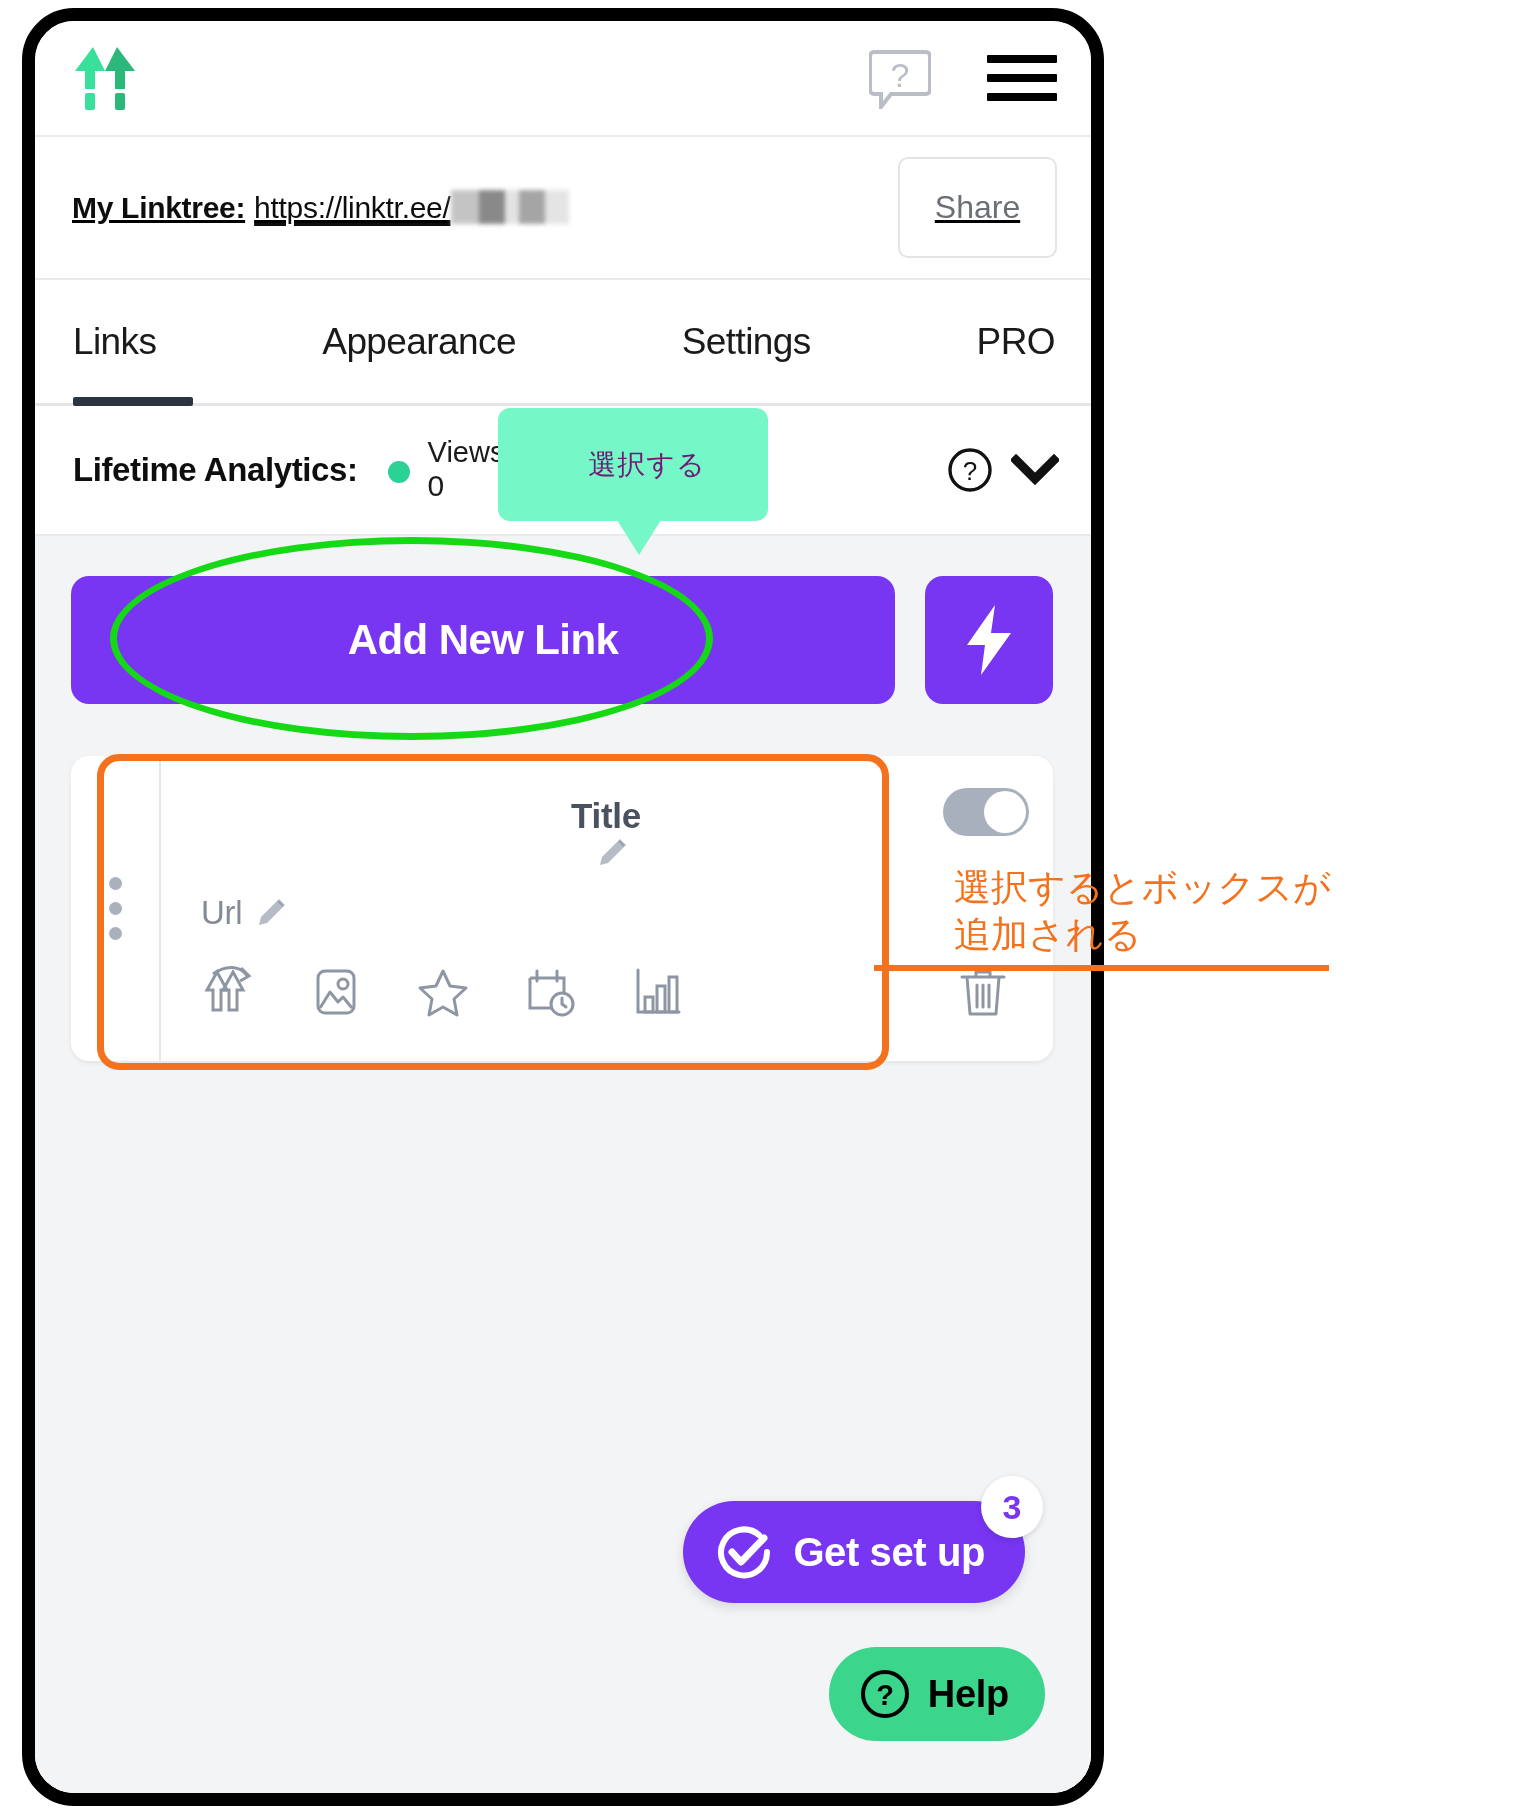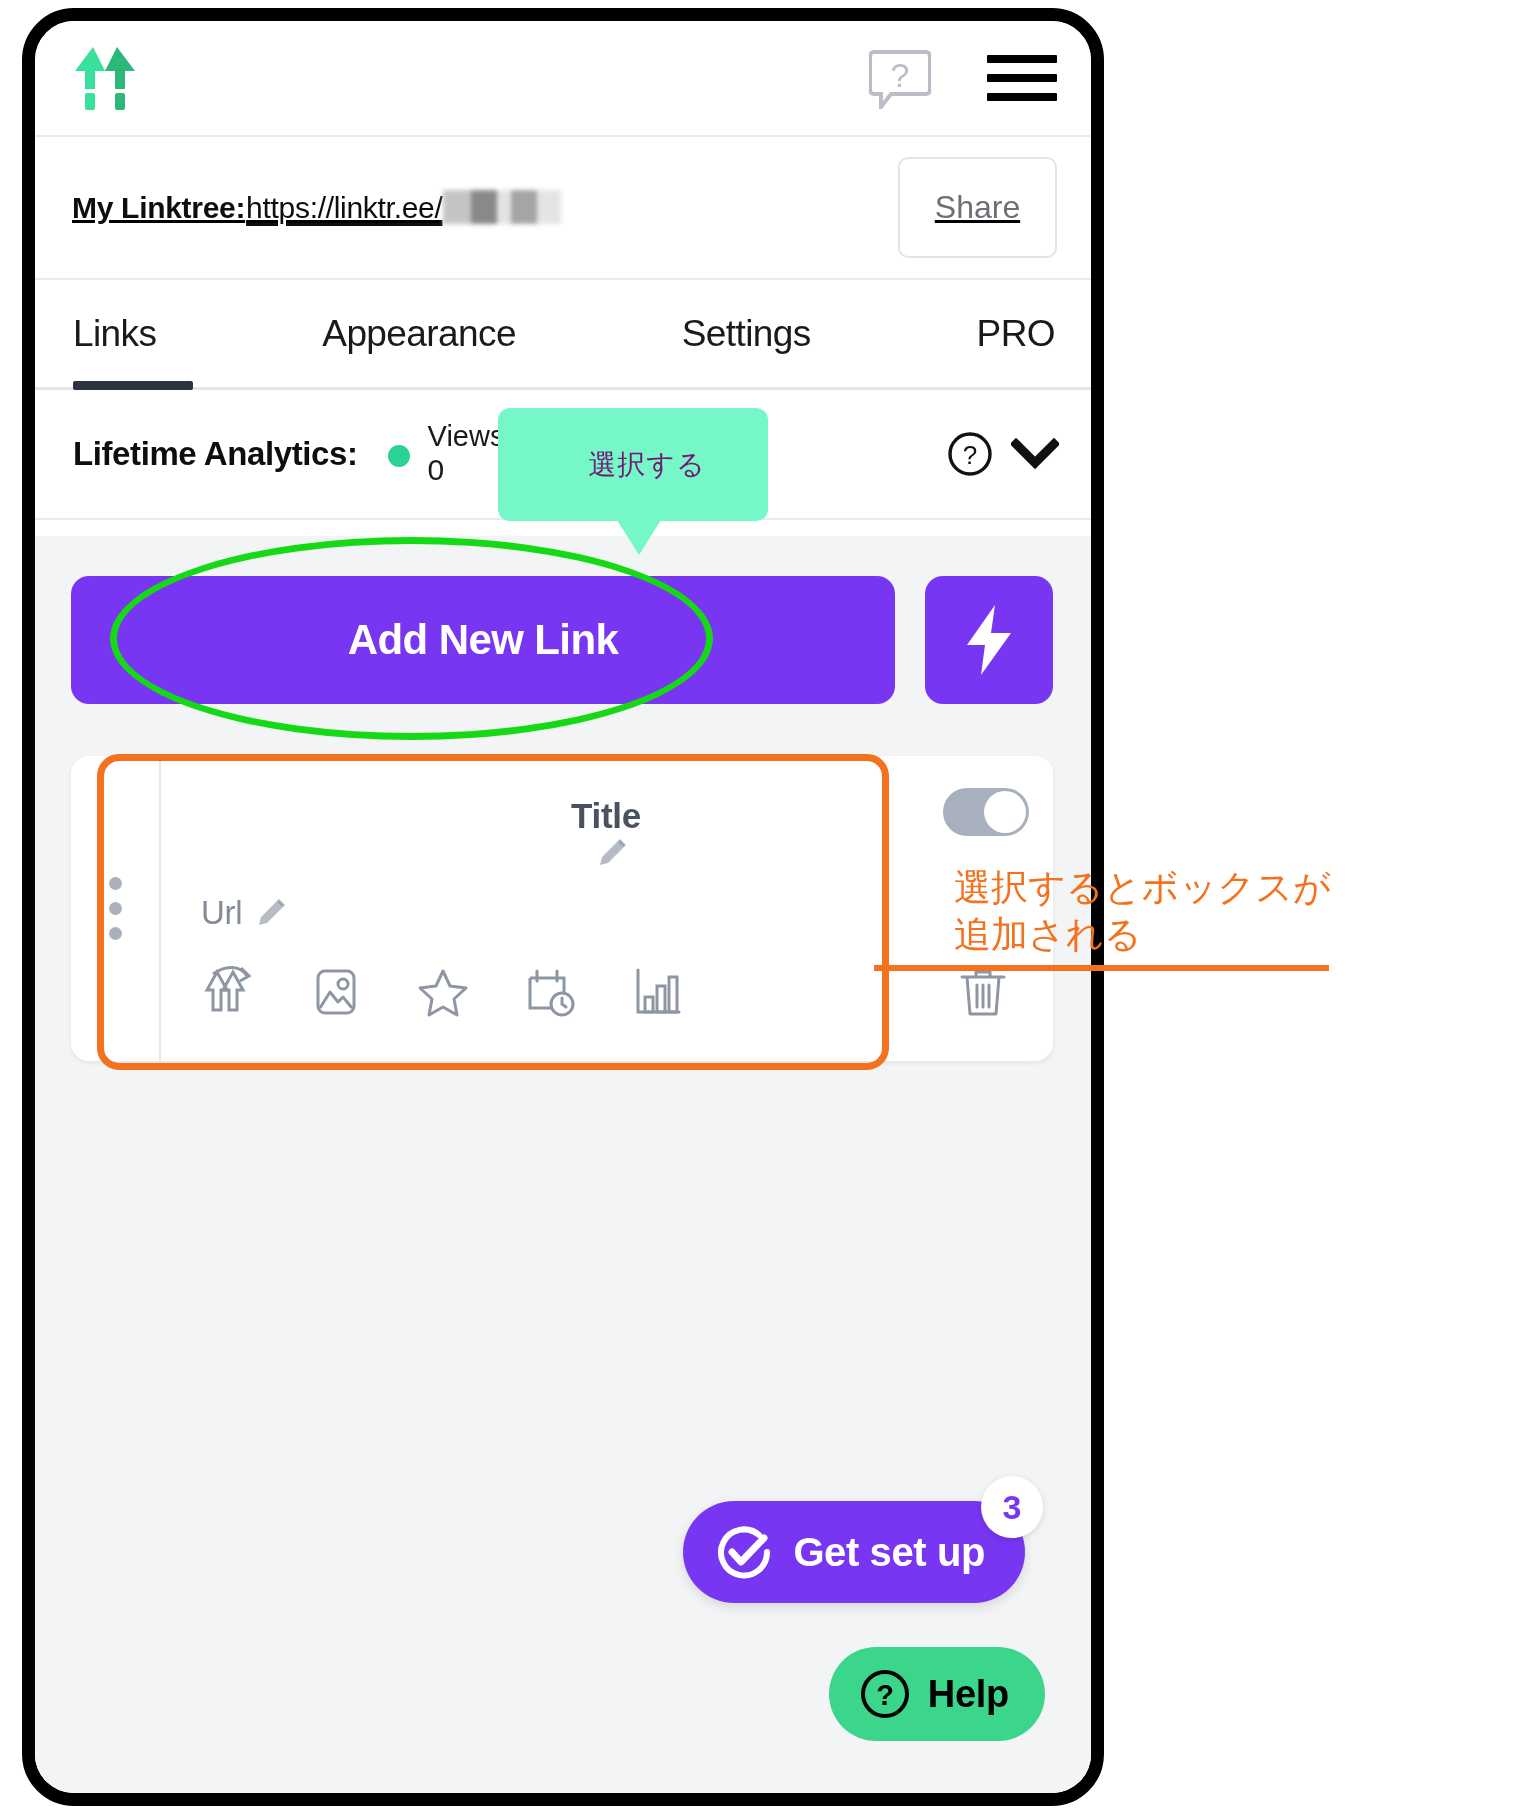--- a/index.html
+++ b/index.html
@@ -72,21 +72,21 @@
     font-weight: bold;
     color: #0e0e0e;
     white-space: nowrap;
     letter-spacing: -0.3px;
   }
   #url-value {
     font-size: 30px;
     color: #0e0e0e;
     text-decoration: underline;
     text-underline-offset: 5px;
-    margin-left: 1px;
+    margin-left: 9px;
     white-space: nowrap;
     letter-spacing: -0.3px;
   }
   #url-redacted {
     display: inline-block;
     width: 118px;
     height: 34px;
     margin-left: 1px;
     vertical-align: -6px;
     background:
@@ -106,21 +106,21 @@
     font-size: 32px;
     display: flex;
     align-items: center;
     justify-content: center;
     cursor: pointer;
     font-family: "Liberation Sans", sans-serif;
   }
 
   
   #tabs-row {
-    height: 110px;
+    height: 126px;
     display: flex;
     align-items: center;
     padding: 0 36px 0 38px;
     border-bottom: 3px solid #e4e5e8;
     box-sizing: border-box;
     position: relative;
   }
   .tab {
     font-size: 37px;
     color: #1a1a1a;

